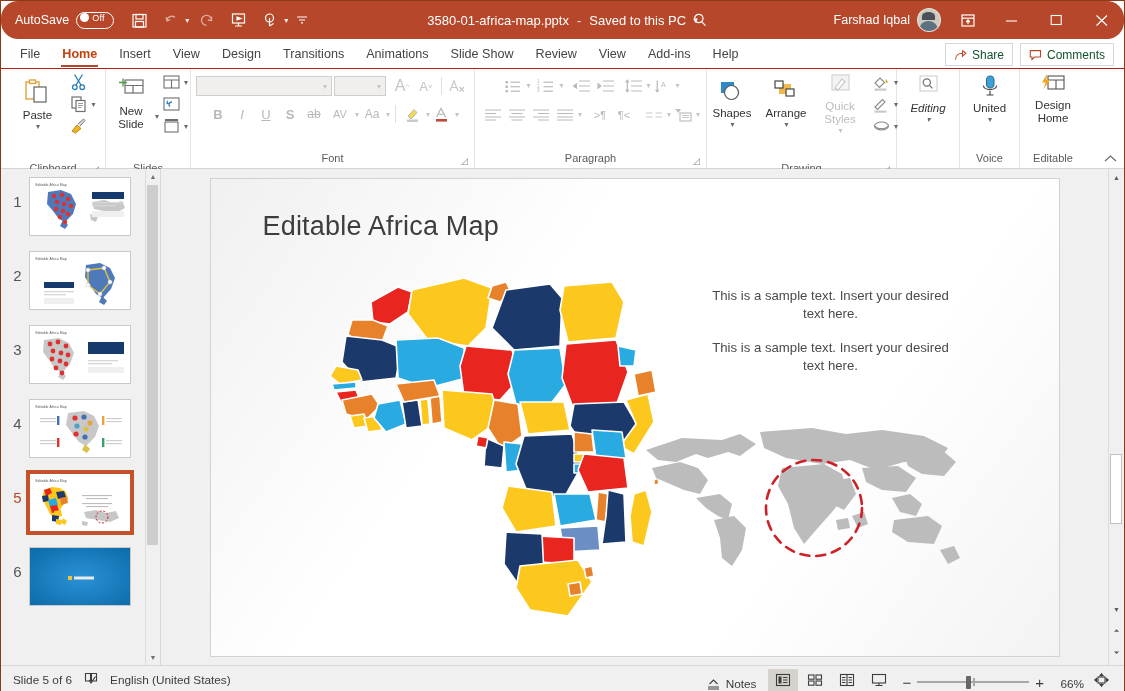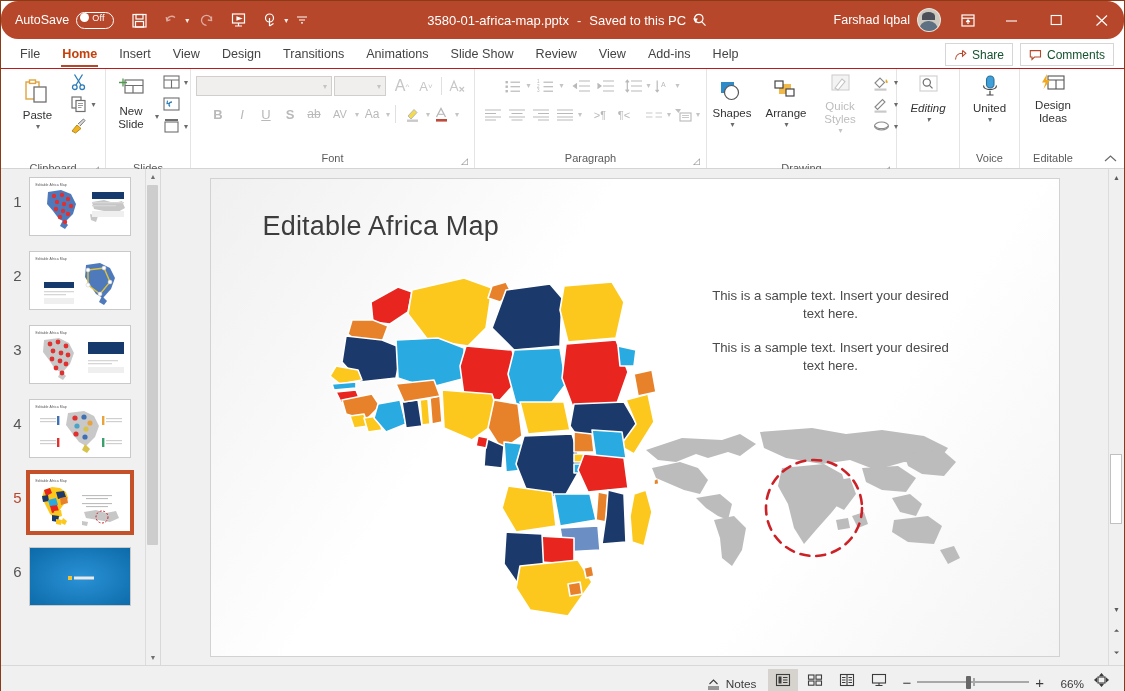--- a/index.html
+++ b/index.html
@@ -625,21 +625,21 @@
     <div class="group" style="width:66px;border-right:none;">
       <div class="gbody">
         <div class="bigbtn">
           <span class="ic">
             <svg width="30" height="24" viewBox="0 0 30 24" fill="none">
               <rect x="10" y="3" width="16" height="13" fill="#fff" stroke="#555" stroke-width="1.1"></rect>
               <path d="M10 7 L26 7 M18 7 L18 16" stroke="#555" stroke-width="1.1"></path>
               <path d="M9 1 L4 9.5 L7.5 9.5 L5.5 16 L12 7 L8.5 7 Z" fill="#f2a81d"></path>
             </svg>
           </span>
-          <span class="cap">Design Ideas</span>
+          <span class="cap">Design Home</span>
         </div>
       </div>
       <div class="glabel">Editable</div>
     </div>
 
     <div class="collapse">
       <svg width="13" height="9" viewBox="0 0 13 9" fill="none" stroke="#6b6b6b" stroke-width="1.2">
           <path d="M1 7 L6.5 2 L12 7"></path>
         </svg>
     </div>
@@ -945,20 +945,30 @@
     <div class="rightscroll">
       <div class="rsbtn">▲</div>
       <div class="rsthumb" style="top:285px;height:70px;"></div>
       <div class="rsbtn" style="position:absolute;bottom:48px;">▼</div>
       <div class="rsbtn" style="position:absolute;bottom:26px;">⏶</div>
       <div class="rsbtn" style="position:absolute;bottom:4px;">⏷</div>
     </div>
   </div>
 
   <div class="status">
+    <div class="stleft">
+      <span>Slide 5 of 6</span>
+      <span>
+        <svg width="14" height="13" viewBox="0 0 14 13" fill="none" stroke="#3c3c3c" stroke-width="1.1">
+          <path d="M1.5 1.5 L6.5 1.5 L6.5 9 L1.5 9 Z M7.5 1.5 L12.5 1.5 L12.5 9 L7.5 9 Z"></path>
+          <path d="M5 8 L7 11 L11.5 4.5" stroke-width="1.2"></path>
+        </svg>
+      </span>
+      <span>English (United States)</span>
+    </div>
 
     <div class="stright">
       <div class="notesbtn">
         <svg width="15" height="12" viewBox="0 0 15 12" fill="none" stroke="#3c3c3c" stroke-width="1.1">
           <path d="M2 9 L13 9 M2 11 L13 11"></path>
             <path d="M3.5 6 L7.5 2 L11.5 6"></path>
         </svg>
         <span>Notes</span>
       </div>
       <div class="viewbtn active">

